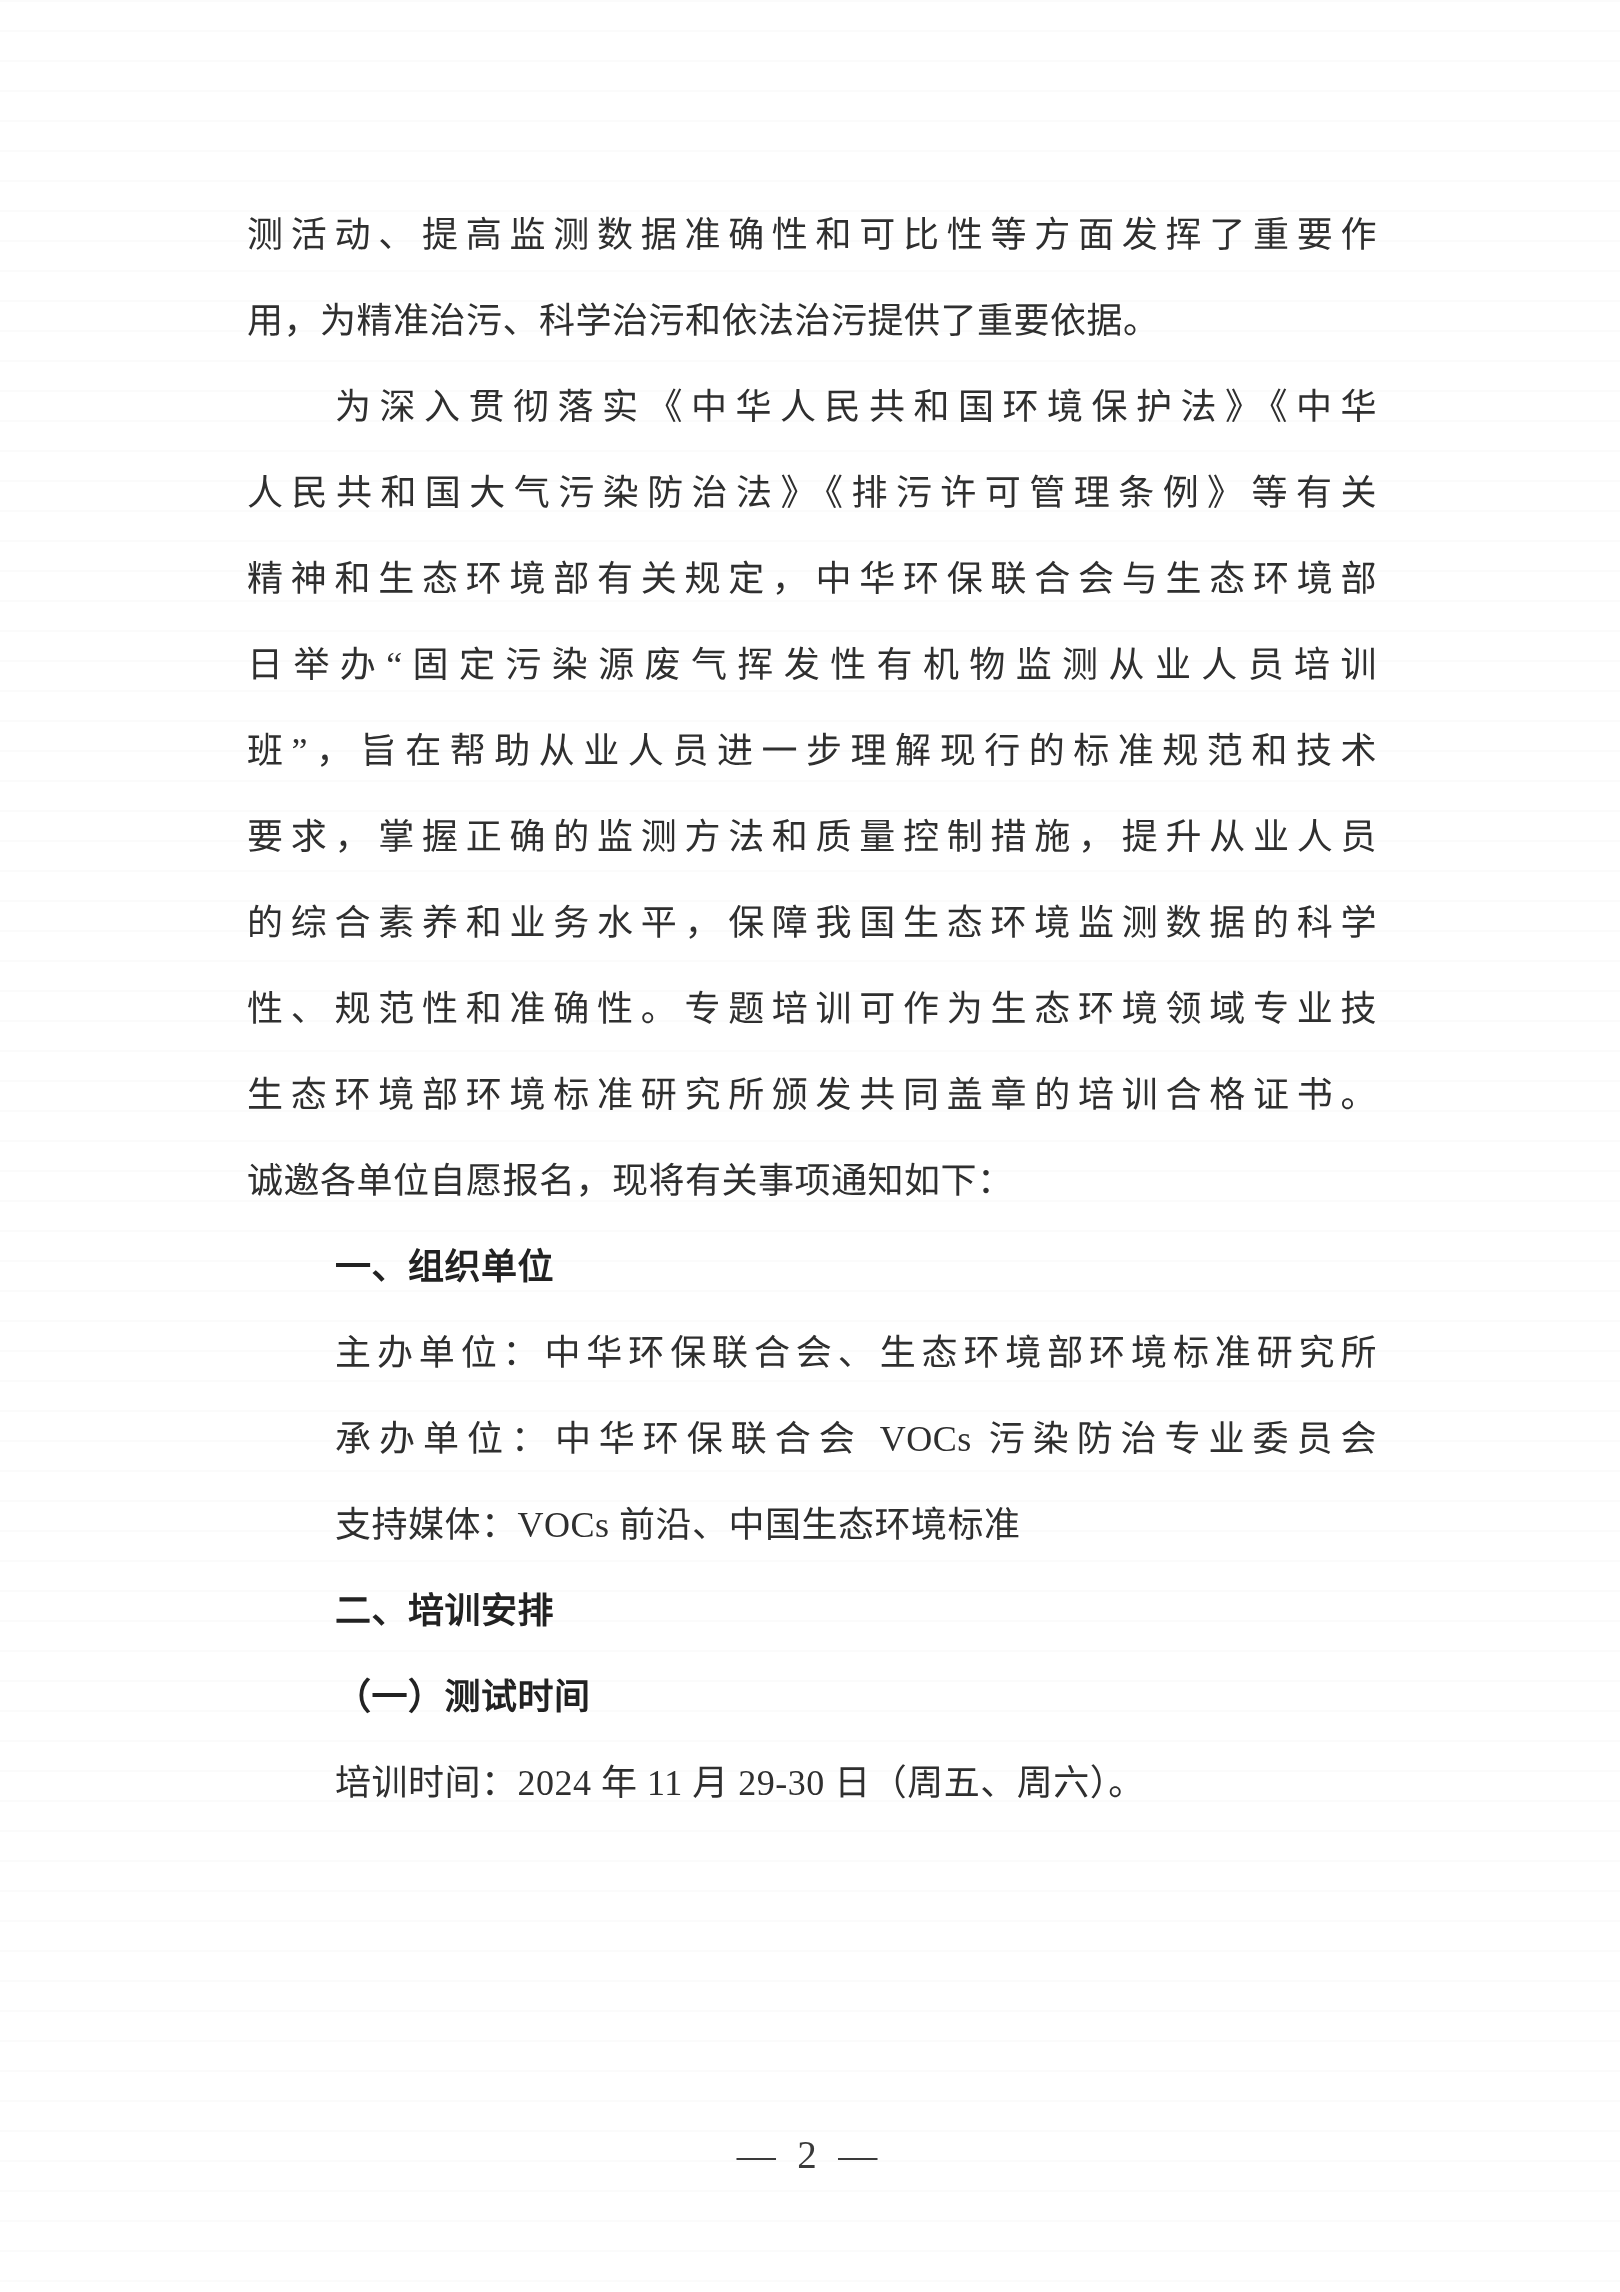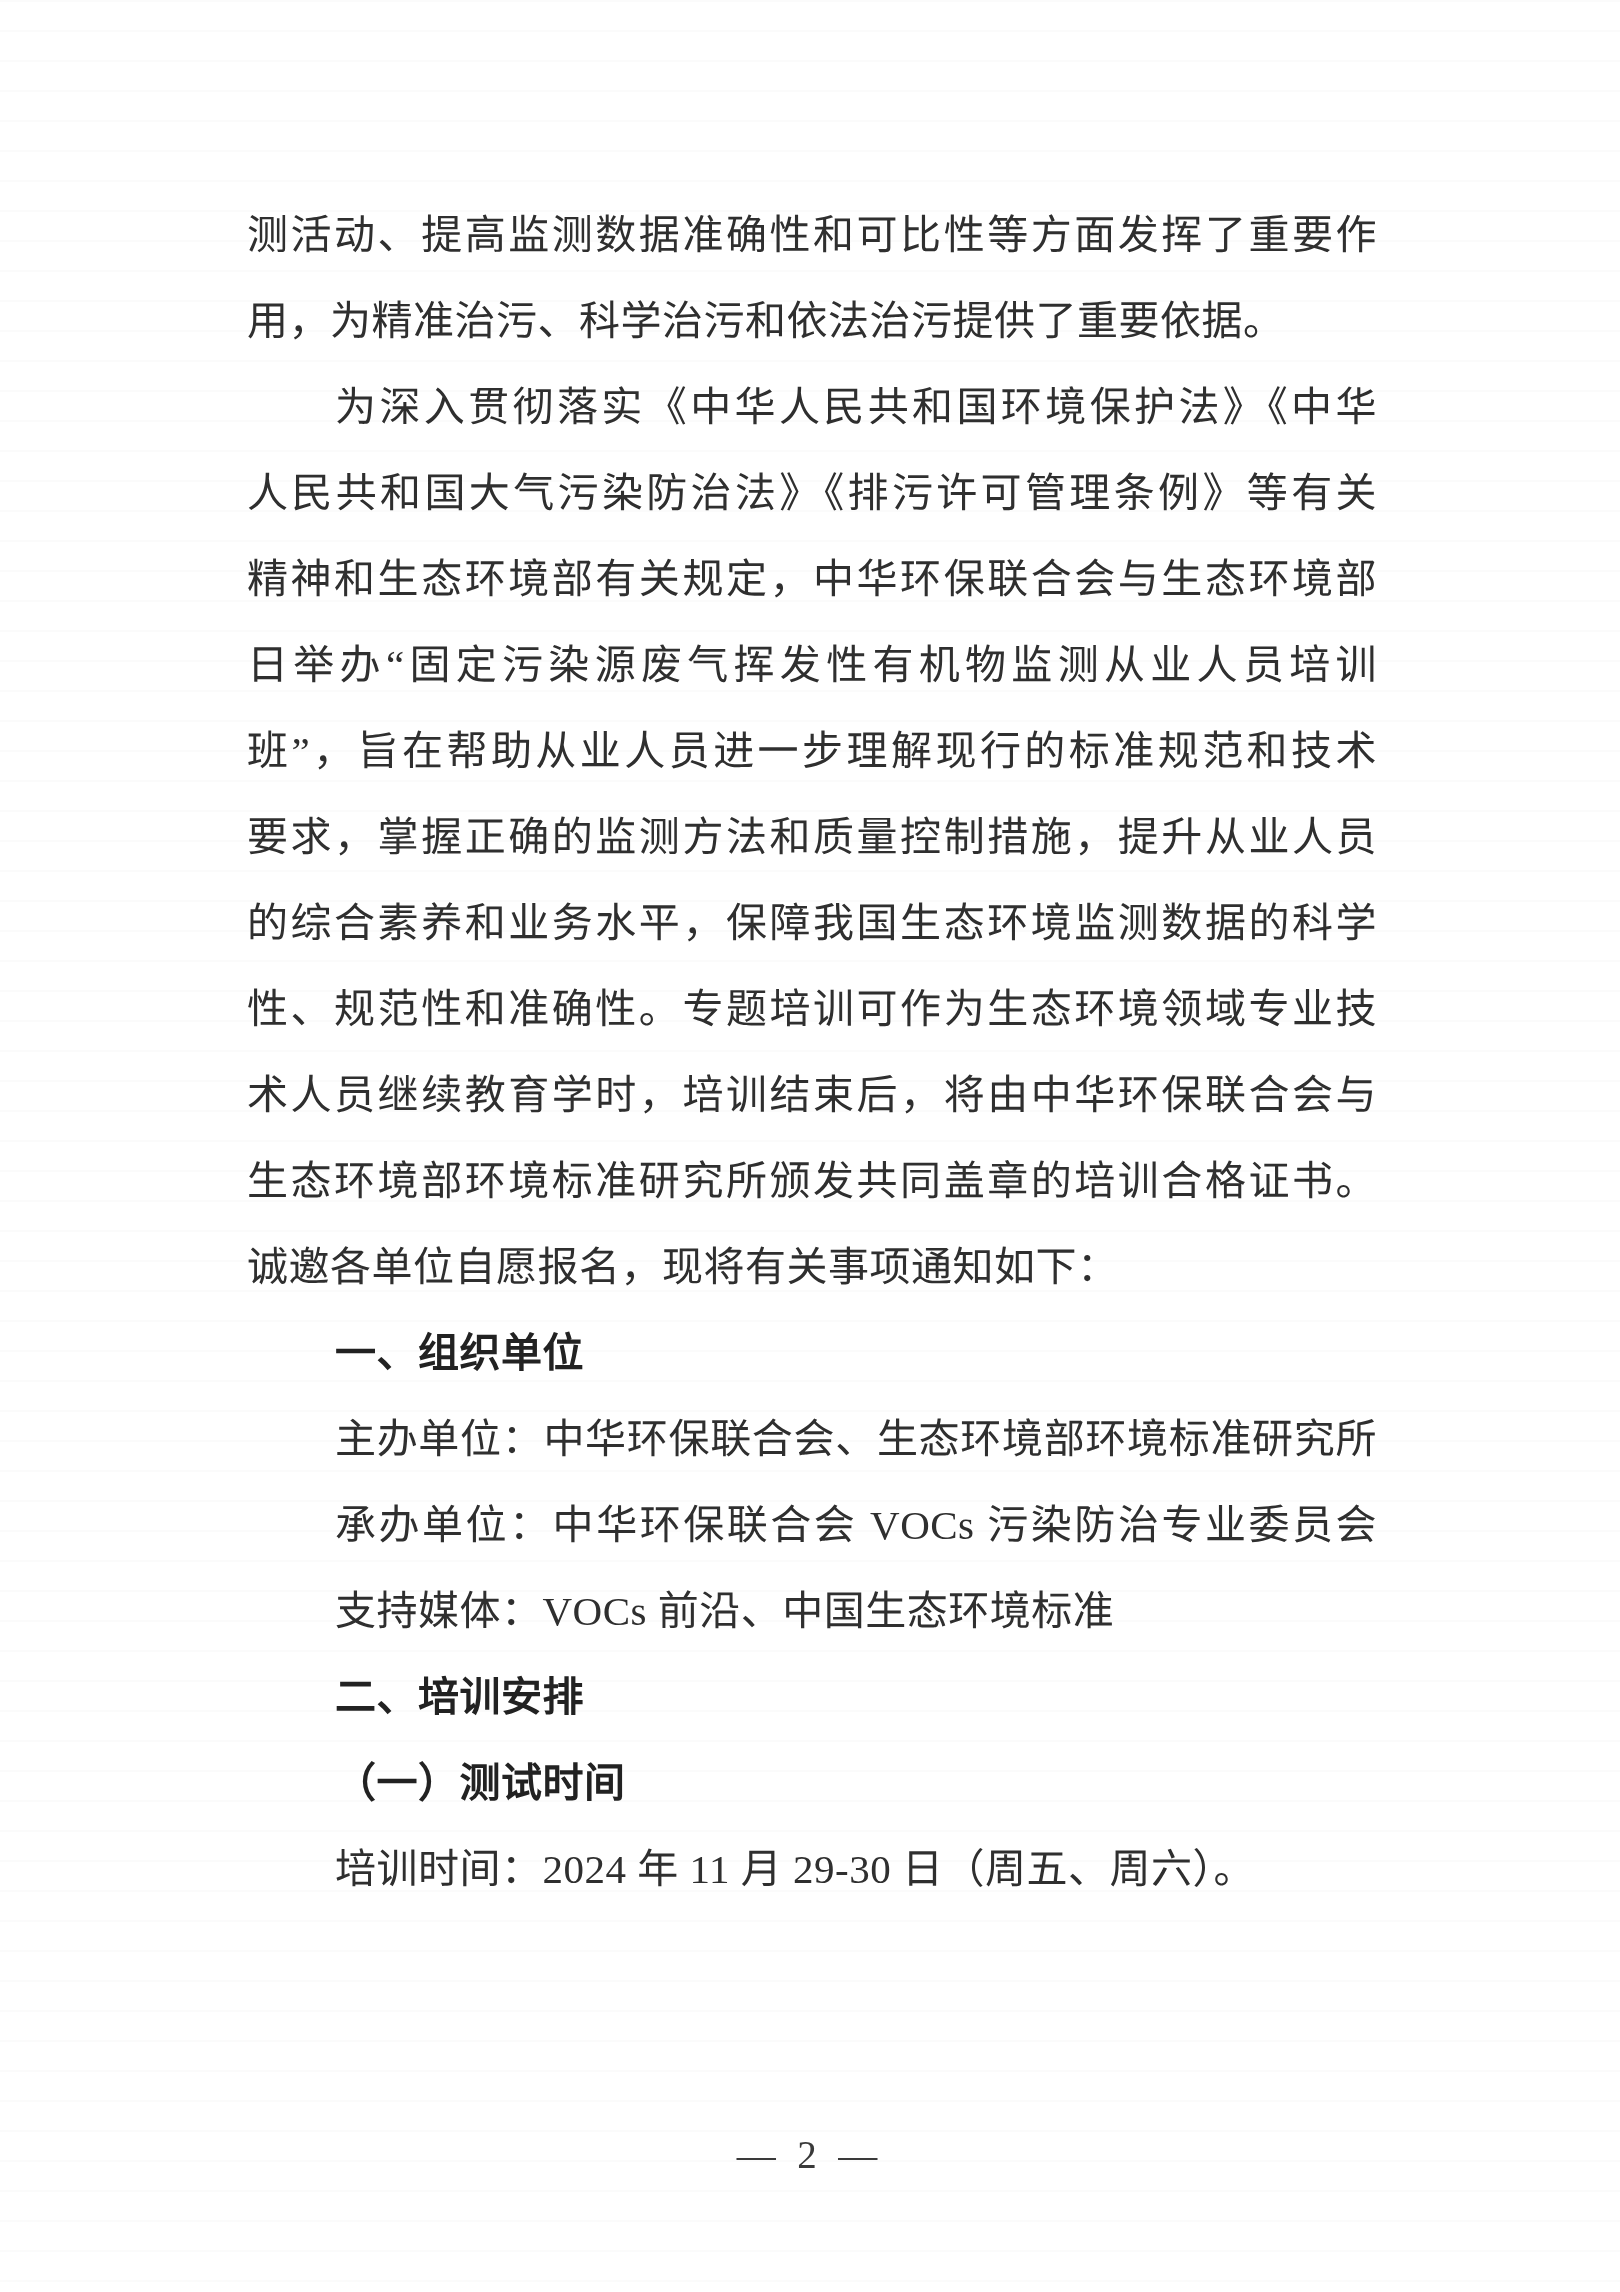--- a/index.html
+++ b/index.html
@@ -21,21 +21,21 @@
     font-family: "Liberation Serif", "DejaVu Serif", serif;
     color: #2f2f2f;
   }
   .content {
     position: absolute;
     left: 247px;
     top: 192px;
     width: 1130px;
   }
   .line {
-    font-size: 41px;
+    font-size: 36px;
     line-height: 86px;
     height: 86px;
     white-space: nowrap;
     letter-spacing: 0.5px;
     text-align: left;
   }
   .l-full {
     white-space: normal;
     text-align: justify;
     text-align-last: justify;
@@ -63,21 +63,20 @@
     <div class="line l-full">测活动、提高监测数据准确性和可比性等方面发挥了重要作</div>
     <div class="line">用，为精准治污、科学治污和依法治污提供了重要依据。</div>
     <div class="line l-full l-indent">为深入贯彻落实《中华人民共和国环境保护法》《中华</div>
     <div class="line l-full">人民共和国大气污染防治法》《排污许可管理条例》等有关</div>
     <div class="line l-full">精神和生态环境部有关规定，中华环保联合会与生态环境部</div>
     <div class="line l-full">日举办“固定污染源废气挥发性有机物监测从业人员培训</div>
     <div class="line l-full">班”，旨在帮助从业人员进一步理解现行的标准规范和技术</div>
     <div class="line l-full">要求，掌握正确的监测方法和质量控制措施，提升从业人员</div>
     <div class="line l-full">的综合素养和业务水平，保障我国生态环境监测数据的科学</div>
     <div class="line l-full">性、规范性和准确性。专题培训可作为生态环境领域专业技</div>
-    <div class="line l-full">术人员继续教育学时，培训结束后，将由中华环保联合会与</div>
     <div class="line l-full">生态环境部环境标准研究所颁发共同盖章的培训合格证书。</div>
     <div class="line">诚邀各单位自愿报名，现将有关事项通知如下：</div>
     <div class="line l-indent l-bold">一、组织单位</div>
     <div class="line l-full l-indent">主办单位：中华环保联合会、生态环境部环境标准研究所</div>
     <div class="line l-full l-indent">承办单位：中华环保联合会 VOCs 污染防治专业委员会</div>
     <div class="line l-indent">支持媒体：VOCs 前沿、中国生态环境标准</div>
     <div class="line l-indent l-bold">二、培训安排</div>
     <div class="line l-indent l-bold">（一）测试时间</div>
     <div class="line l-indent">培训时间：2024 年 11 月 29-30 日（周五、周六）。</div>
   </div>

